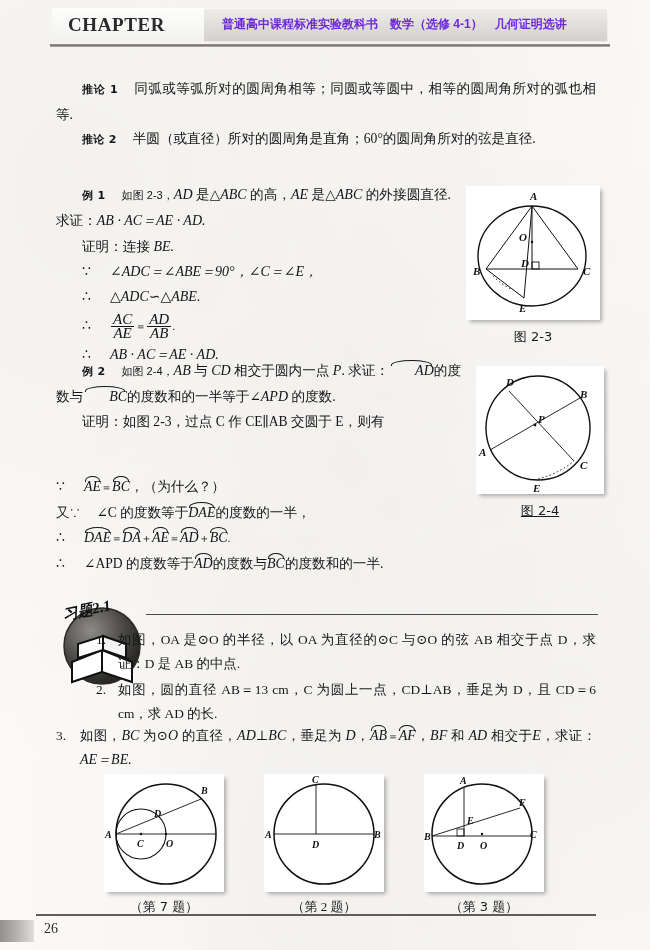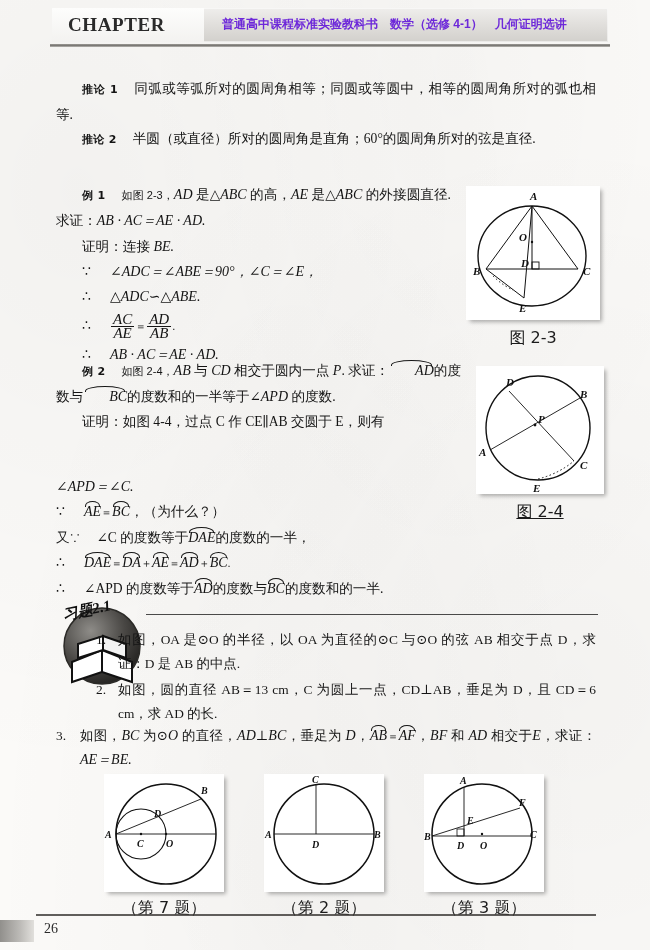--- a/index.html
+++ b/index.html
@@ -164,21 +164,21 @@
   
   .figbox {
     position: absolute;
     background: #ffffff;
     border: 0;
     box-shadow: 3px 3px 4px -1px rgba(0,0,0,0.30);
   }
   .figcap {
     position: absolute;
     text-align: center;
-    font-size: 16px;
+    font-size: 13px;
     font-family: "DejaVu Sans", "Liberation Sans", sans-serif;
     color: #1b1b1b;
     white-space: nowrap;
   }
   svg text {
     font-family: "Liberation Serif", "DejaVu Serif", serif;
     font-style: italic;
     font-weight: bold;
     fill: #101010;
   }
@@ -329,27 +329,24 @@
       <text x="53" y="126" font-size="11">E</text>
       <text x="53" y="55" font-size="11">O</text>
     </svg>
   </div>
   <div class="figcap" style="left:466px; top:328px; width:134px;">图 2-3</div>
 
   <div class="col" style="top:358px; width:405px;">
     <p class="tx ind">
       <span class="lbl">例 2</span><span class="gap"></span><span class="mn">如图 2-4，</span><span class="mi">AB</span><span> 与 </span><span class="mi">CD</span><span> 相交于圆内一点 </span><span class="mi">P</span><span>. 求证：</span><span class="arc">AD</span><span>的度数与</span><span class="arc">BC</span><span>的度数和的一半等于∠</span><span class="mi">APD</span><span> 的度数.</span>
     </p>
-    <p class="tx ind">证明：如图 4-4，过点 C 作 CE∥AB 交圆于 E，则有</p>
+    <p class="tx ind">证明：如图 2-3，过点 C 作 CE∥AB 交圆于 E，则有</p>
   </div>
 
   <div class="col" style="top:474px; width:405px;">
-    <p class="tx">
-      <span class="mi">∠APD＝∠C.</span>
-    </p>
     <p class="tx">
       <span class="sym">∵</span><span class="gap-s"></span><span class="arc">AE</span><span class="mn">＝</span><span class="arc">BC</span><span>，（为什么？）</span>
     </p>
     <p class="tx">
       <span>又∵</span><span class="gap"></span><span>∠C 的度数等于</span><span class="arc">DAE</span><span>的度数的一半，</span>
     </p>
     <p class="tx">
       <span class="sym">∴</span><span class="gap-s"></span><span class="arc">DAE</span><span class="mn">＝</span><span class="arc">DA</span><span class="mn">＋</span><span class="arc">AE</span><span class="mn">＝</span><span class="arc">AD</span><span class="mn">＋</span><span class="arc">BC</span><span class="mn">.</span>
     </p>
     <p class="tx">
@@ -441,21 +438,21 @@
     <svg width="120" height="118" viewBox="0 0 120 118">
       <circle cx="60" cy="60" r="50" fill="none" stroke="#111" stroke-width="1.5"></circle>
       <line x1="10" y1="60" x2="110" y2="60" stroke="#111" stroke-width="0.9"></line>
       <line x1="52" y1="11" x2="52" y2="60" stroke="#111" stroke-width="0.9"></line>
       <text x="1" y="64" font-size="10">A</text>
       <text x="110" y="64" font-size="10">B</text>
       <text x="48" y="9" font-size="10">C</text>
       <text x="48" y="74" font-size="10">D</text>
     </svg>
   </div>
-  <div class="figcap" style="left:264px; top:898px; width:120px;">（第 2 题）</div>
+  <div class="figcap" style="left:264px; top:898px; width:120px;font-family:Liberation Serif, serif;">（第 2 题）</div>
 
   <div class="figbox" style="left:424px; top:774px; width:120px; height:118px;">
     <svg width="120" height="118" viewBox="0 0 120 118">
       <circle cx="58" cy="60" r="50" fill="none" stroke="#111" stroke-width="1.5"></circle>
 
       <line x1="8" y1="62" x2="108" y2="62" stroke="#111" stroke-width="0.9"></line>
 
       <line x1="40" y1="13" x2="40" y2="62" stroke="#111" stroke-width="0.9"></line>
 
       <line x1="8" y1="62" x2="96" y2="34" stroke="#111" stroke-width="0.9"></line>

